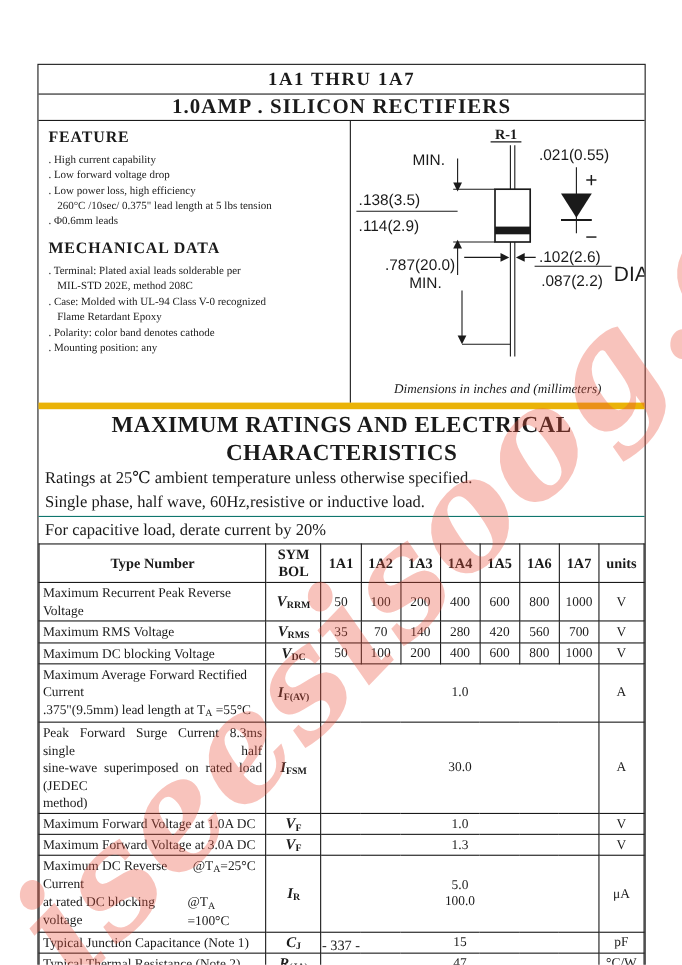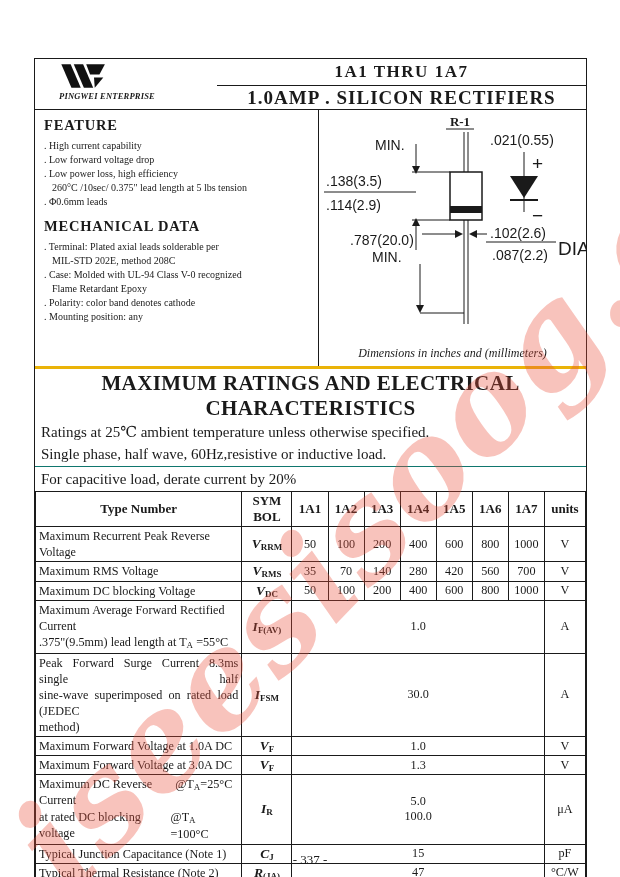--- a/index.html
+++ b/index.html
@@ -10,21 +10,21 @@
   .doc-box{position:absolute;left:34px;top:58px;width:553px;border:1.5px solid #1a1a1a;box-sizing:border-box;background:transparent;}
   
   .hdr{display:flex;height:50px;border-bottom:1px solid #1a1a1a;}
   .brand{width:182px;padding:3px 0 0 24px;box-sizing:border-box;}
   .logo{display:block;height:28px;}
   .brand-name{font-style:italic;font-weight:bold;font-size:8.5px;letter-spacing:.2px;margin-top:1px;}
   .titles{flex:1;display:flex;flex-direction:column;}
   .title-main{flex:1.15;display:flex;align-items:center;justify-content:center;font-weight:bold;font-size:17px;letter-spacing:1.5px;border-bottom:1px solid #1a1a1a;}
   .title-sub{flex:1;display:flex;align-items:center;justify-content:center;font-weight:bold;font-size:19px;letter-spacing:1px;}
   
-  .cols{display:flex;height:256px;border-bottom:3px solid #eab308;}
+  .cols{display:flex;height:256px;border-bottom:6px solid #eab308;}
   .left-col{width:284px;border-right:1px solid #1a1a1a;box-sizing:border-box;padding:5px 8px 0 9px;}
   .sec-head{font-weight:bold;font-size:14.5px;letter-spacing:.8px;margin:2px 0 5px 0;}
   .sec-head.mech{margin-top:9px;}
   .item{font-size:10px;line-height:1.4;}
   .item .cont{padding-left:8px;}
   .right-col{flex:1;display:flex;flex-direction:column;align-items:center;}
   .diagram{width:266px;height:216px;margin-top:2px;}
   .ts{font-family:"Liberation Sans","DejaVu Sans",sans-serif;font-size:14px;fill:#1a1a1a;}
   .tsb{font-family:"Liberation Sans","DejaVu Sans",sans-serif;font-size:19px;fill:#1a1a1a;}
   .tser{font-family:"Liberation Serif","DejaVu Serif",serif;font-size:13px;font-weight:bold;fill:#1a1a1a;}
@@ -58,31 +58,20 @@
     color:rgba(235,78,60,0.34);
     transform:rotate(-46deg);transform-origin:0 0;
   }
 </style>
 </head>
 <body>
 
 <div class="doc-box">
 
   <div class="hdr">
-    <div class="brand">
-      <svg class="logo" viewBox="0 0 64 36">
-        <g fill="#111">
-          <polygon points="3,3 15,3 28,33 16,33"></polygon>
-          <polygon points="19,3 31,3 44,33 32,33"></polygon>
-          <polygon points="35,3 59,3 52,16 40,16"></polygon>
-          <polygon points="45,20 57,20 46,33"></polygon>
-        </g>
-      </svg>
-      <div class="brand-name">PINGWEI ENTERPRISE</div>
-    </div>
     <div class="titles">
       <div class="title-main">1A1 THRU 1A7</div>
       <div class="title-sub">1.0AMP . SILICON RECTIFIERS</div>
     </div>
   </div>
 
   <div class="cols">
     <div class="left-col">
       <div class="sec-head">FEATURE</div>
       <div id="feature-list">

